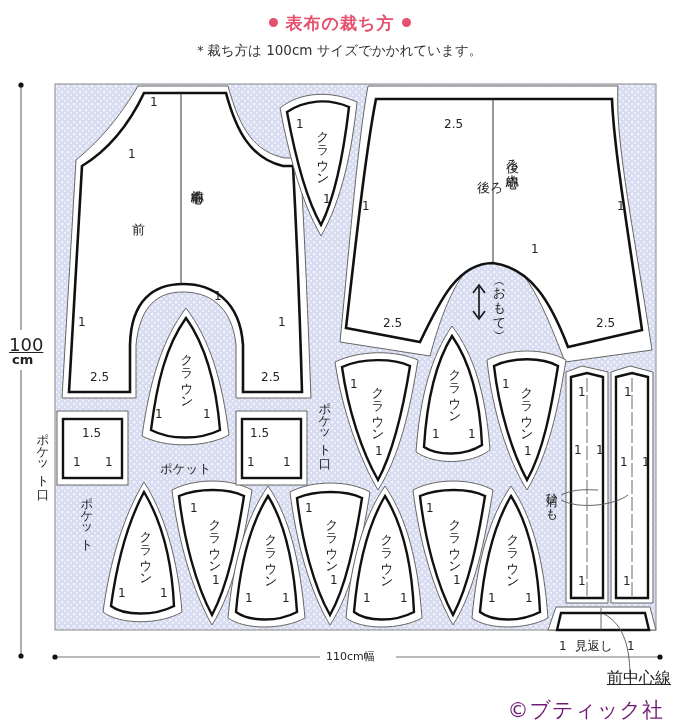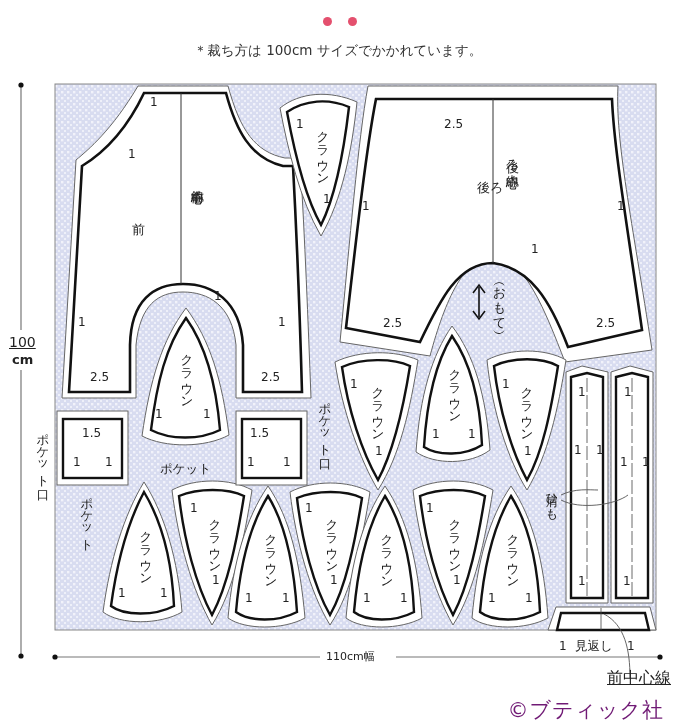--- a/index.html
+++ b/index.html
@@ -14,21 +14,21 @@
   svg { position:absolute; left:0; top:0; }
   .lbl { font-family:"DejaVu Sans","Liberation Sans",sans-serif; fill:#222; }
   .vt { writing-mode: vertical-rl; }
   .copyright { position:absolute; right:16px; top:696px; font-size:21px; color:#701a75;
                letter-spacing:1px; }
 </style>
 </head>
 <body>
 
 <div class="title">
-  <span class="dot" style="background:#e4506e"></span><span class="dot" style="background:#e4506e"></span>
+  <span class="dot" style="background:#e4506e"></span><span style="color:#e4506e">表布の裁ち方</span><span class="dot" style="background:#e4506e"></span>
 </div>
 <div class="subtitle">＊裁ち方は 100cm サイズでかかれています。</div>
 
 <svg width="680" height="727" viewBox="0 0 680 727">
   <defs>
     <pattern id="dots" width="6" height="6" patternUnits="userSpaceOnUse">
       <rect width="6" height="6" fill="#d8dcf0"></rect>
       <rect x="1" y="1" width="2.4" height="2.4" fill="#f1f2fa"></rect>
       <rect x="4" y="4" width="2.4" height="2.4" fill="#eef0f9"></rect>
     </pattern>
@@ -198,21 +198,21 @@
     <text x="596" y="454">1</text>
     <text x="620" y="466">1</text>
     <text x="642" y="466">1</text>
     <text x="578" y="585">1</text>
     <text x="623" y="585">1</text>
     <text x="559" y="650">1</text>
     <text x="627" y="650">1</text>
   </g>
 </svg>
 
-<div style="position:absolute;left:9px;top:334px;font-size:14px;text-decoration:underline;">100</div>
+<div style="position:absolute;left:9px;top:334px;font-size:18px;text-decoration:underline;">100</div>
 <div style="position:absolute;left:12px;top:352px;font-size:13px;font-weight:bold;">cm</div>
 <div style="position:absolute;left:326px;top:649px;font-size:11px;">110cm幅</div>
 
 <div style="position:absolute;left:132px;top:221px;font-size:13px;">前</div>
 <div class="vt" style="position:absolute;left:188px;top:180px;font-size:13px;">前中心線</div>
 
 <div style="position:absolute;left:433px;top:179px;font-size:13px;margin-left:44px;">後ろ</div>
 <div class="vt" style="position:absolute;left:503px;top:150px;font-size:13px;">後ろ中心線</div>
 <div class="vt" style="position:absolute;left:490px;top:278px;font-size:13px;">（おもて）</div>
 

